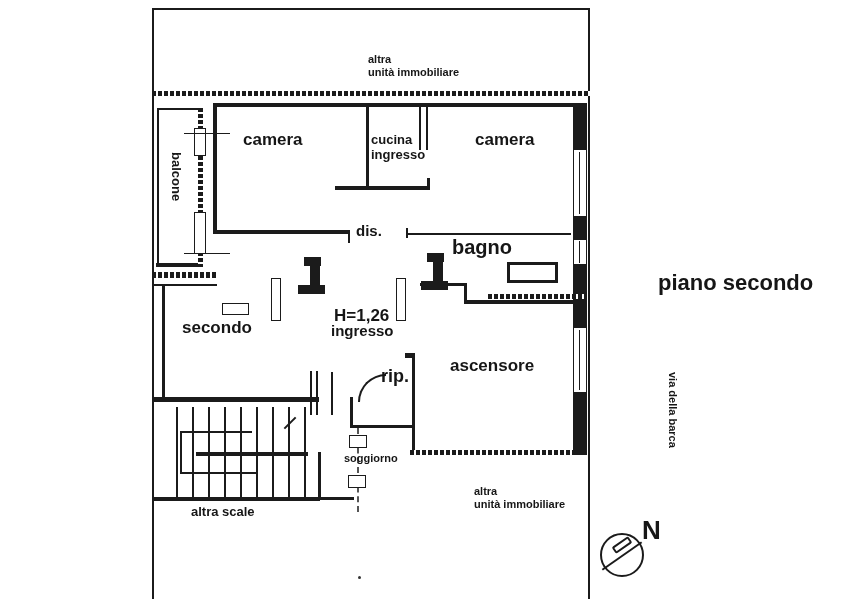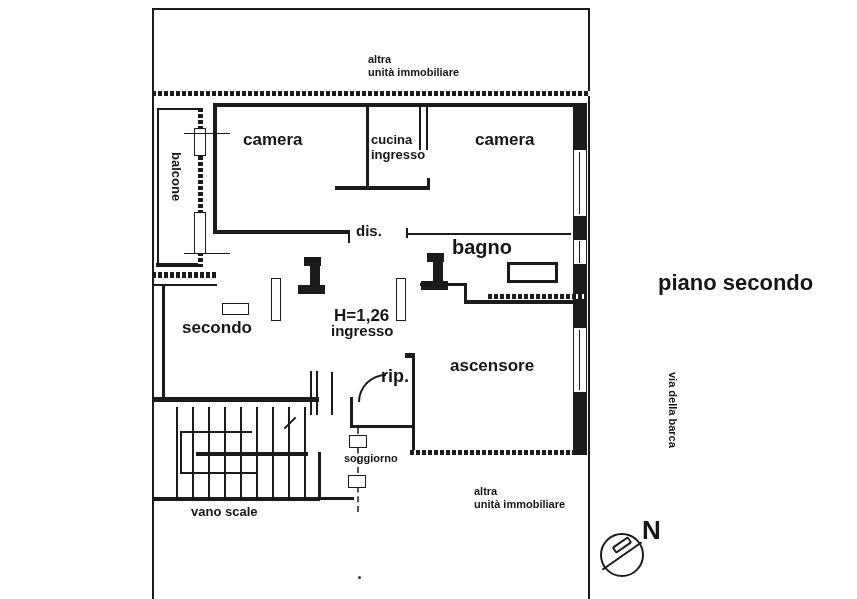--- a/index.html
+++ b/index.html
@@ -136,20 +136,20 @@
   <div class="lbl" style="left:475px;top:130px;font-size:17px">camera</div>
   <div class="lbl vert" style="left:168px;top:152px;font-size:13px">balcone</div>
   <div class="lbl" style="left:356px;top:222px;font-size:15px">dis.</div>
   <div class="lbl" style="left:452px;top:236px;font-size:20px">bagno</div>
   <div class="lbl" style="left:182px;top:318px;font-size:17px">secondo</div>
   <div class="lbl" style="left:334px;top:306px;font-size:17px">H=1,26</div>
   <div class="lbl" style="left:331px;top:322px;font-size:15px">ingresso</div>
   <div class="lbl" style="left:450px;top:356px;font-size:17px">ascensore</div>
   <div class="lbl" style="left:381px;top:366px;font-size:18px">rip.</div>
   <div class="lbl" style="left:344px;top:452px;font-size:11px">soggiorno</div>
-  <div class="lbl" style="left:191px;top:505px;font-size:13px">vano scale</div>
+  <div class="lbl" style="left:191px;top:505px;font-size:13px">altra scale</div>
 
   <div class="lbl" style="left:474px;top:485px;font-size:11px"><span>altra</span><br><span>unità immobiliare</span></div>
 
   <div class="lbl" style="left:658px;top:270px;font-size:22px">piano secondo</div>
   <div class="lbl vert" style="left:666px;top:372px;font-size:11px">via della barca</div>
 
 </div>
 
 </body></html>

